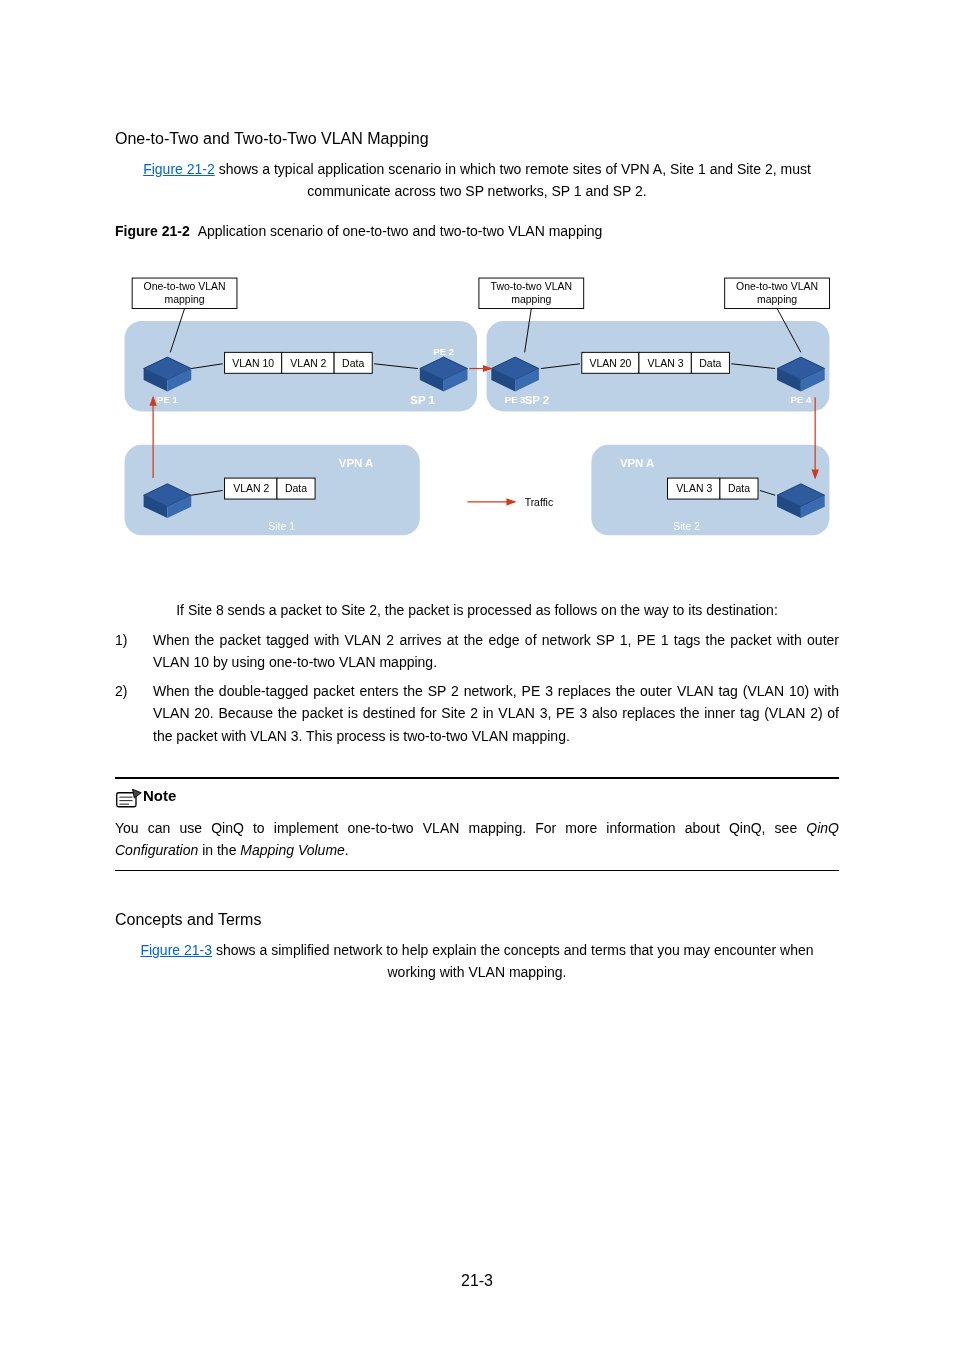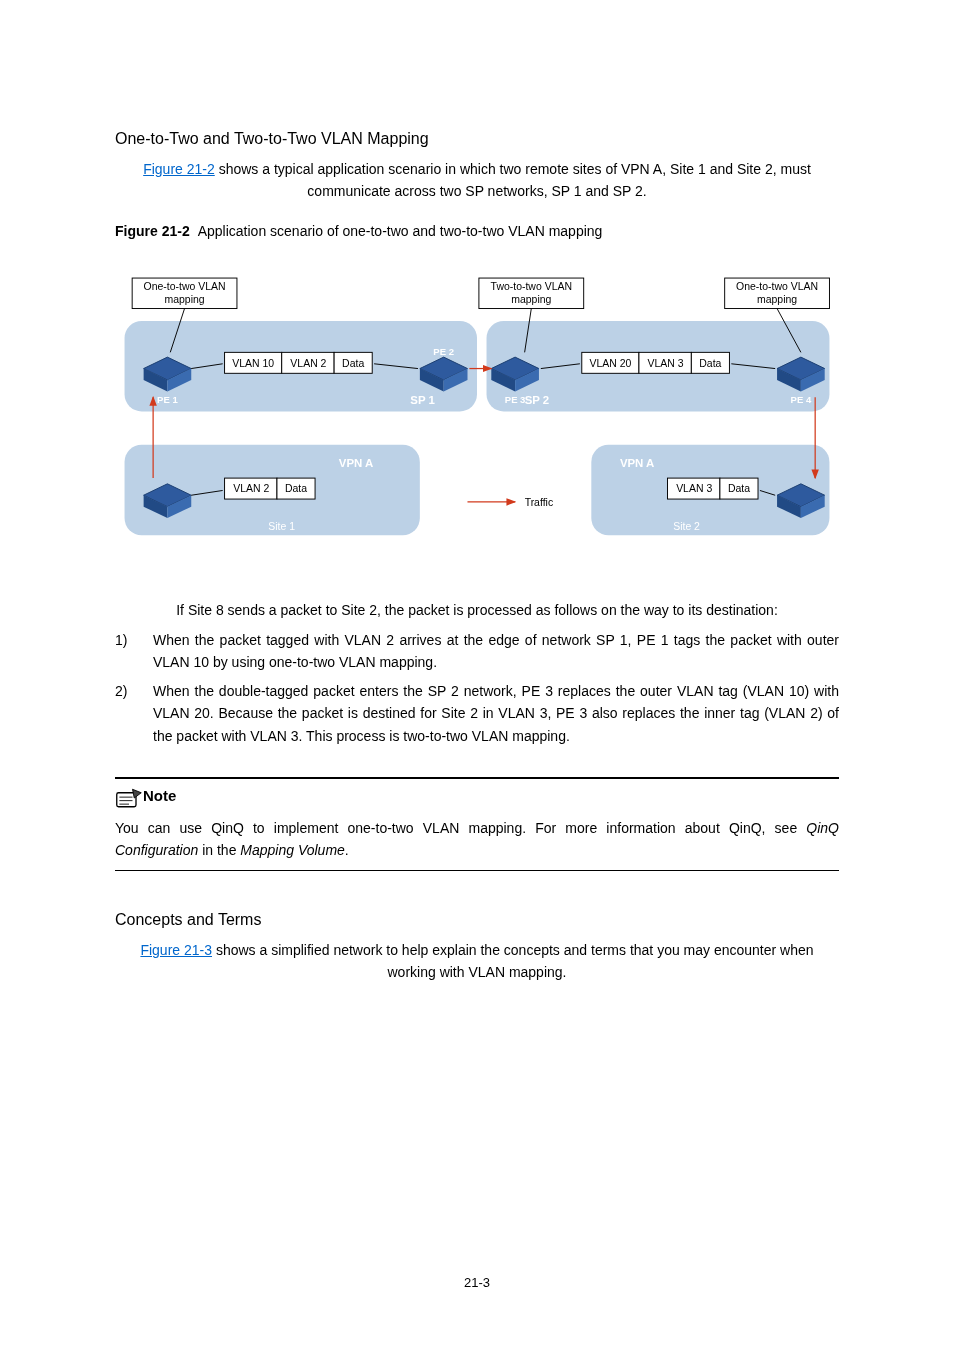--- a/index.html
+++ b/index.html
@@ -99,21 +99,21 @@
   .note-title {
     font-weight: bold;
     font-size: 15px;
   }
   .page-num {
     position: absolute;
     bottom: 60px;
     left: 0;
     width: 100%;
     text-align: center;
-    font-size: 13px;
+    font-size: 16px;
   }
 </style>
 </head>
 <body>
 
 <div class="page">
 
   <div class="section-header">One-to-Two and Two-to-Two VLAN Mapping</div>
 
   <p>

